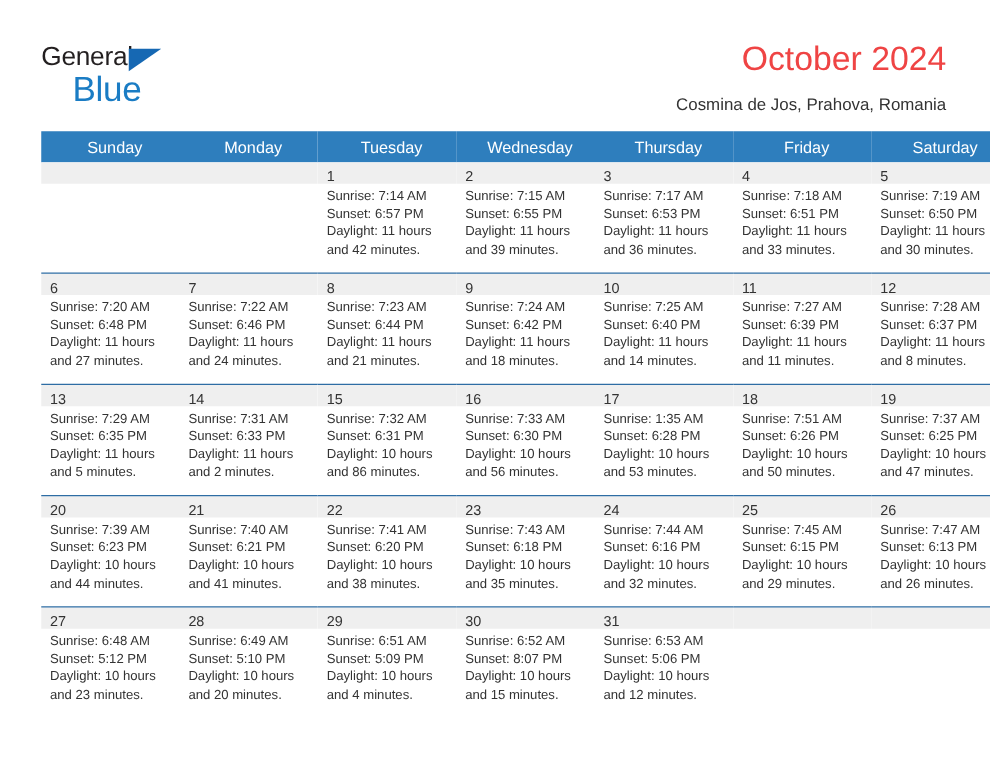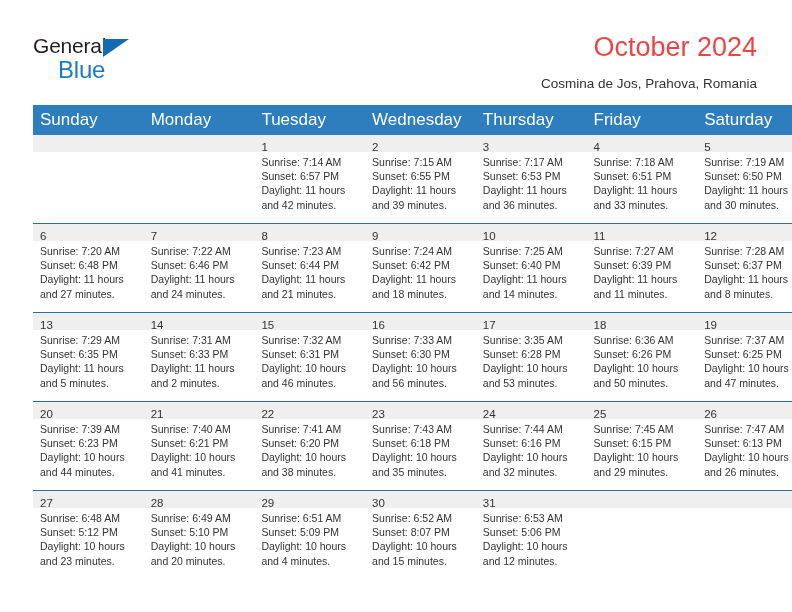--- a/index.html
+++ b/index.html
@@ -51,21 +51,21 @@
     top: 5px;
     width: 0;
     height: 0;
     border-left: 26px solid #1668b3;
     border-bottom: 18px solid transparent;
   }
   .logo-blue {
     position: absolute;
     left: 25px;
     top: 22px;
-    font-size: 24px;
+    font-size: 28px;
     letter-spacing: -0.2px;
     color: #1a7cc4;
     font-family: "Liberation Sans", sans-serif;
   }
   .title {
     position: absolute;
     right: 35px;
     top: 32px;
     font-size: 27px;
     color: #ef4444;
@@ -89,23 +89,23 @@
     width: 726px;
   }
   table.cal {
     border-collapse: collapse;
     table-layout: fixed;
     width: 726px;
   }
   table.cal th {
     background: #2e7ebd;
     color: #ffffff;
-    font-size: 17px;
+    font-size: 13px;
     font-weight: normal;
-    text-align: left;
+    text-align: center;
     padding: 5px 0 5px 7px;
     height: 11px;
     width: 103.71px;
   }
   td.daycell {
     vertical-align: top;
     padding: 0;
     height: 88px;
     border-top: 1px solid #2e6da4;
     background: #ffffff;
@@ -304,45 +304,45 @@
                 <div>Daylight: 11 hours</div>
                 <div>and 2 minutes.</div>
               </div>
             </td>
             <td class="daycell">
               <div class="datebar"><span class="datenum">15</span></div>
               <div class="lines">
                 <div>Sunrise: 7:32 AM</div>
                 <div>Sunset: 6:31 PM</div>
                 <div>Daylight: 10 hours</div>
-                <div>and 46 minutes.</div>
+                <div>and 86 minutes.</div>
               </div>
             </td>
             <td class="daycell">
               <div class="datebar"><span class="datenum">16</span></div>
               <div class="lines">
                 <div>Sunrise: 7:33 AM</div>
                 <div>Sunset: 6:30 PM</div>
                 <div>Daylight: 10 hours</div>
                 <div>and 56 minutes.</div>
               </div>
             </td>
             <td class="daycell">
               <div class="datebar"><span class="datenum">17</span></div>
               <div class="lines">
-                <div>Sunrise: 3:35 AM</div>
+                <div>Sunrise: 1:35 AM</div>
                 <div>Sunset: 6:28 PM</div>
                 <div>Daylight: 10 hours</div>
                 <div>and 53 minutes.</div>
               </div>
             </td>
             <td class="daycell">
               <div class="datebar"><span class="datenum">18</span></div>
               <div class="lines">
-                <div>Sunrise: 6:36 AM</div>
+                <div>Sunrise: 7:51 AM</div>
                 <div>Sunset: 6:26 PM</div>
                 <div>Daylight: 10 hours</div>
                 <div>and 50 minutes.</div>
               </div>
             </td>
             <td class="daycell">
               <div class="datebar"><span class="datenum">19</span></div>
               <div class="lines">
                 <div>Sunrise: 7:37 AM</div>
                 <div>Sunset: 6:25 PM</div>

